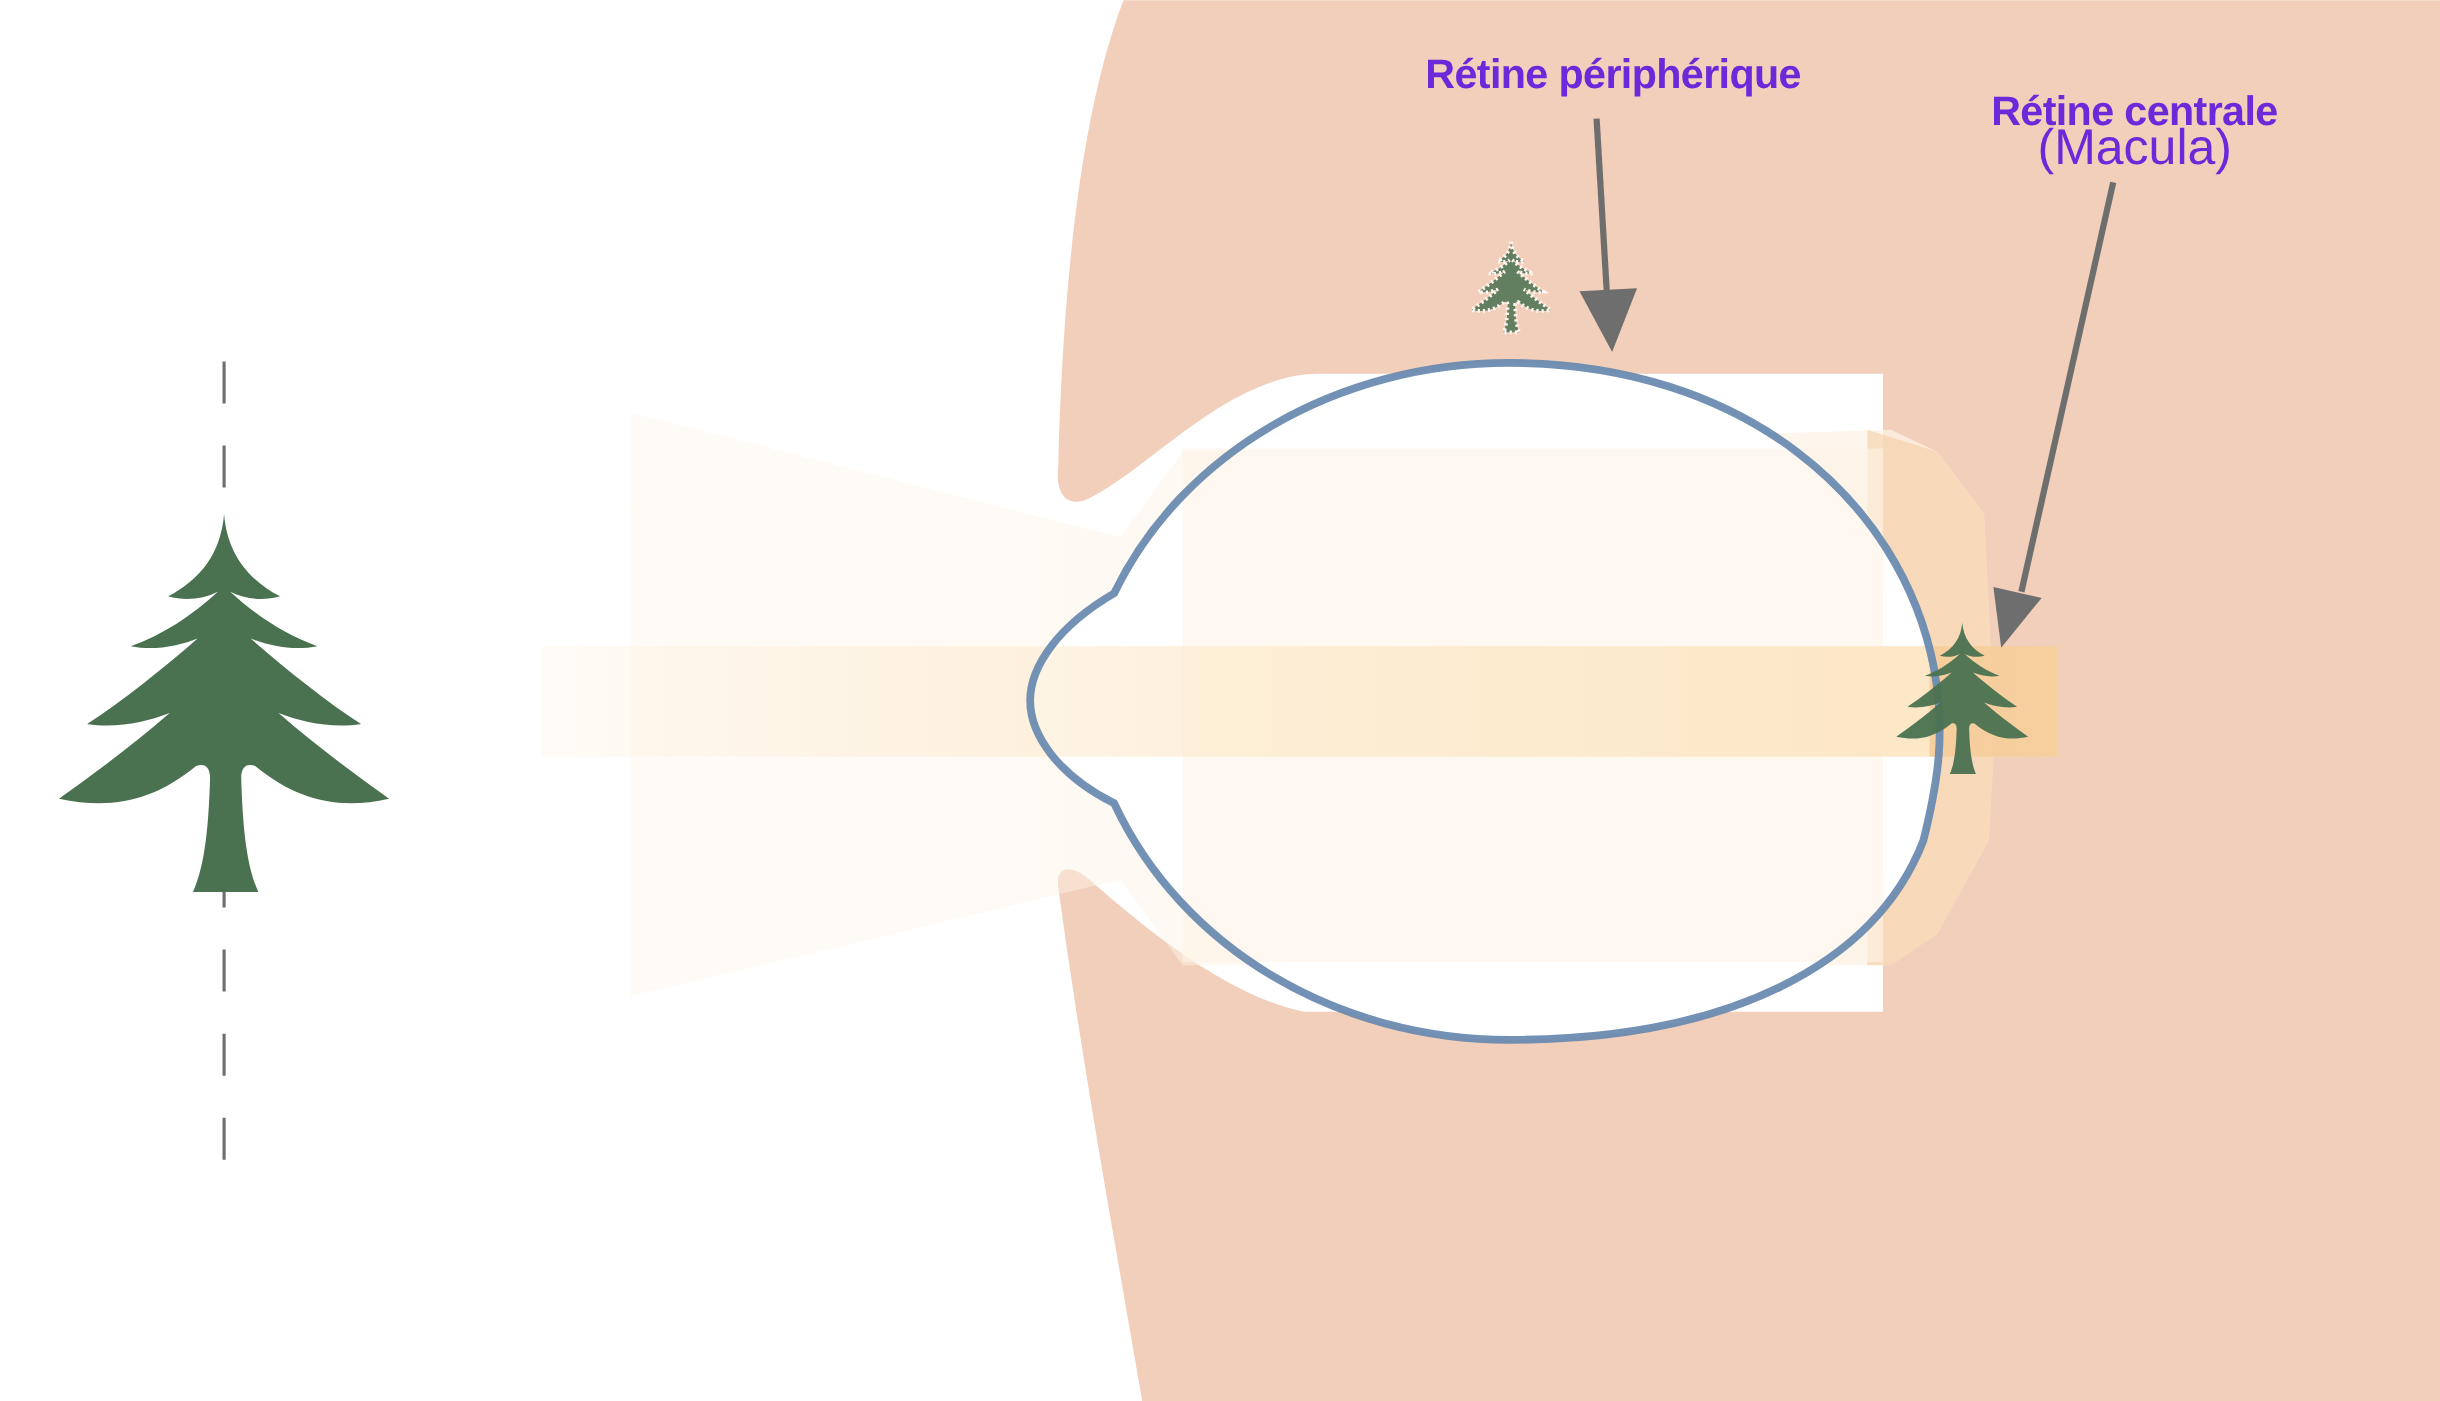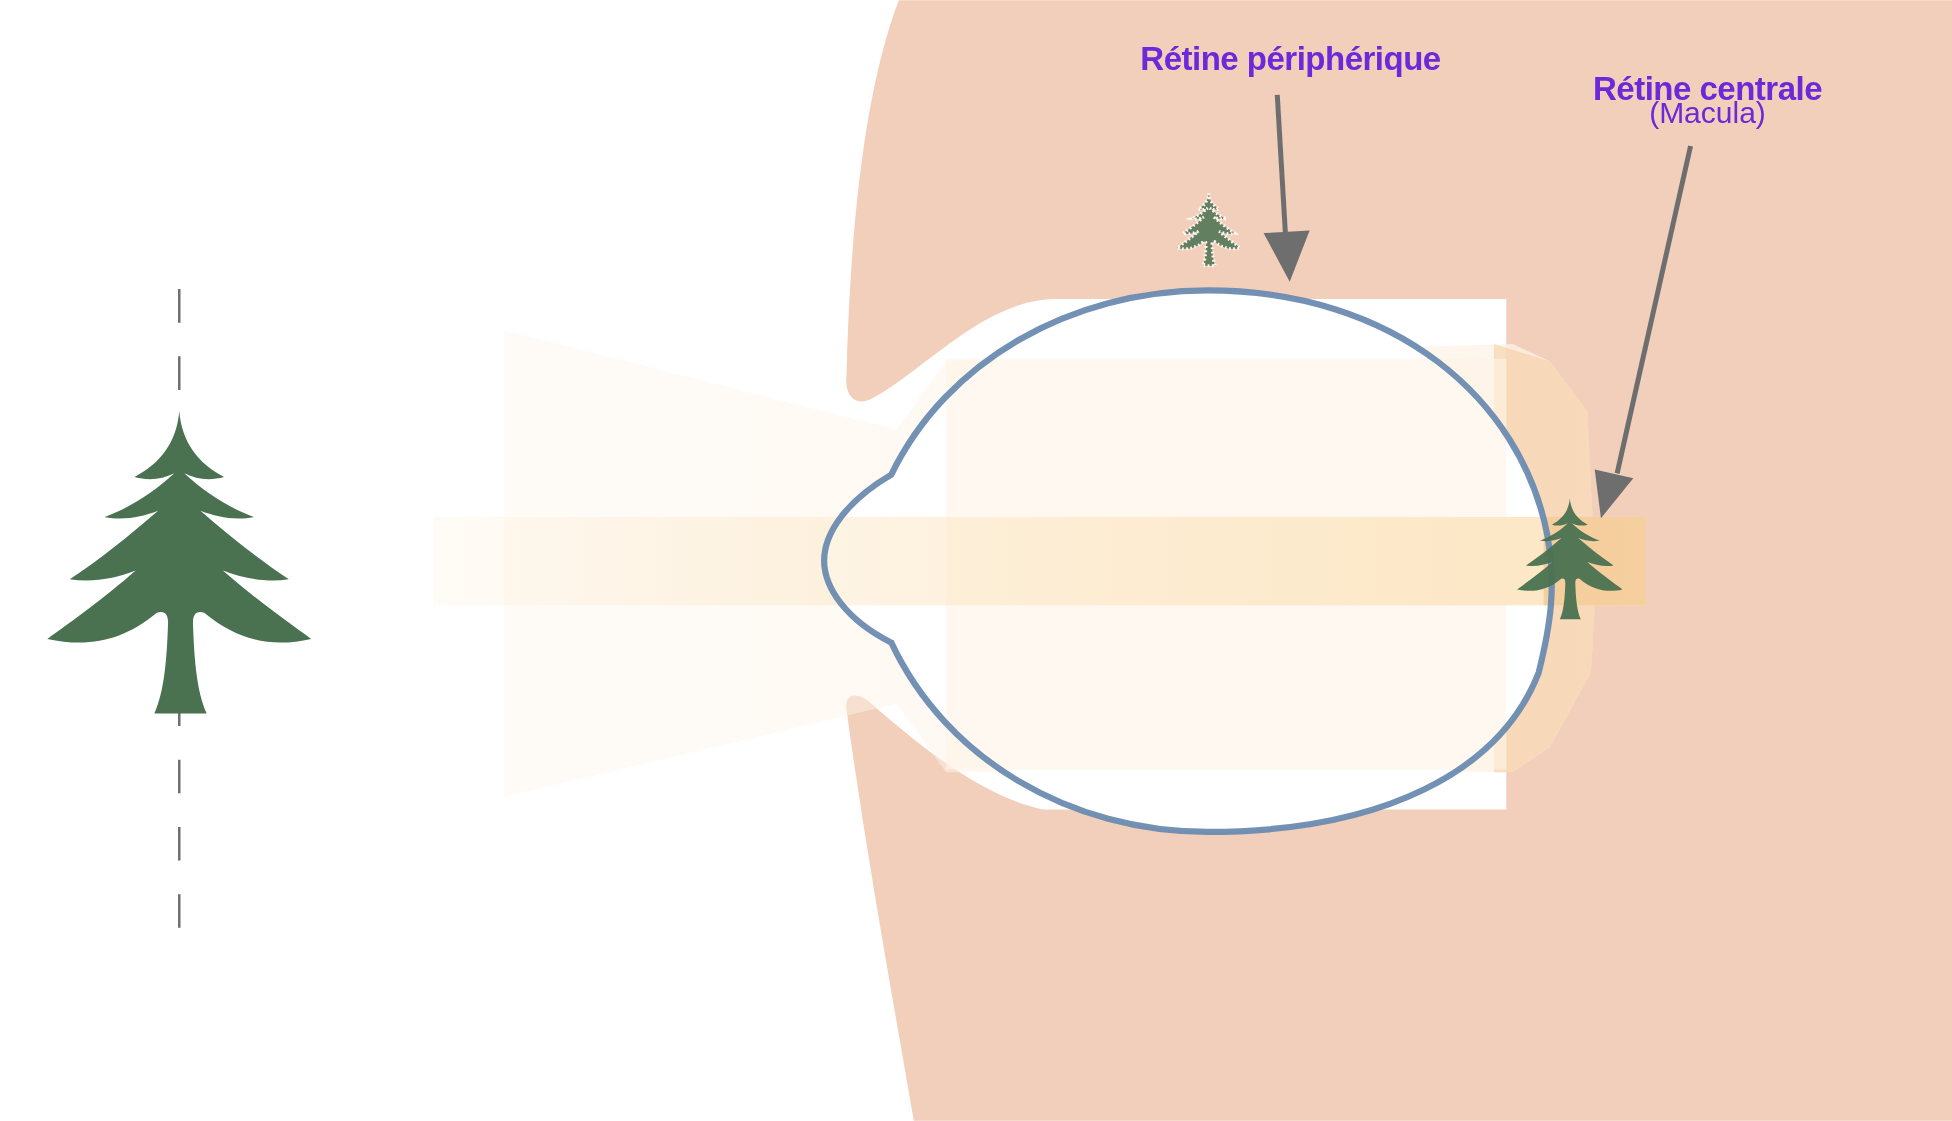--- a/index.html
+++ b/index.html
@@ -1,20 +1,20 @@
 <!DOCTYPE html>
 <html><head>
 <meta charset="utf-8">
 <style>
   html,body{margin:0;padding:0;background:#ffffff;}
   body{width:1952px;height:1121px;overflow:hidden;position:relative;font-family:"Liberation Sans",sans-serif;}
   svg{position:absolute;left:0;top:0;}
   .label{position:absolute;color:#6d28d9;white-space:nowrap;text-align:center;}
   .label.bold{font-weight:bold;font-size:33px;letter-spacing:-0.5px;}
-  .label.sub{font-size:30px;}
+  .label.sub{font-size:40px;}
 </style>
 </head>
 <body>
 
 <svg width="1952" height="1121" viewBox="0 0 1568 900" xmlns="http://www.w3.org/2000/svg">
   <defs>
     <linearGradient id="beamGrad" x1="0" x2="1" y1="0" y2="0">
       <stop offset="0" stop-color="#fce6c2" stop-opacity="0.15"></stop>
       <stop offset="0.5" stop-color="#fce6c2" stop-opacity="0.6"></stop>
       <stop offset="1" stop-color="#fce6c2" stop-opacity="1"></stop>

